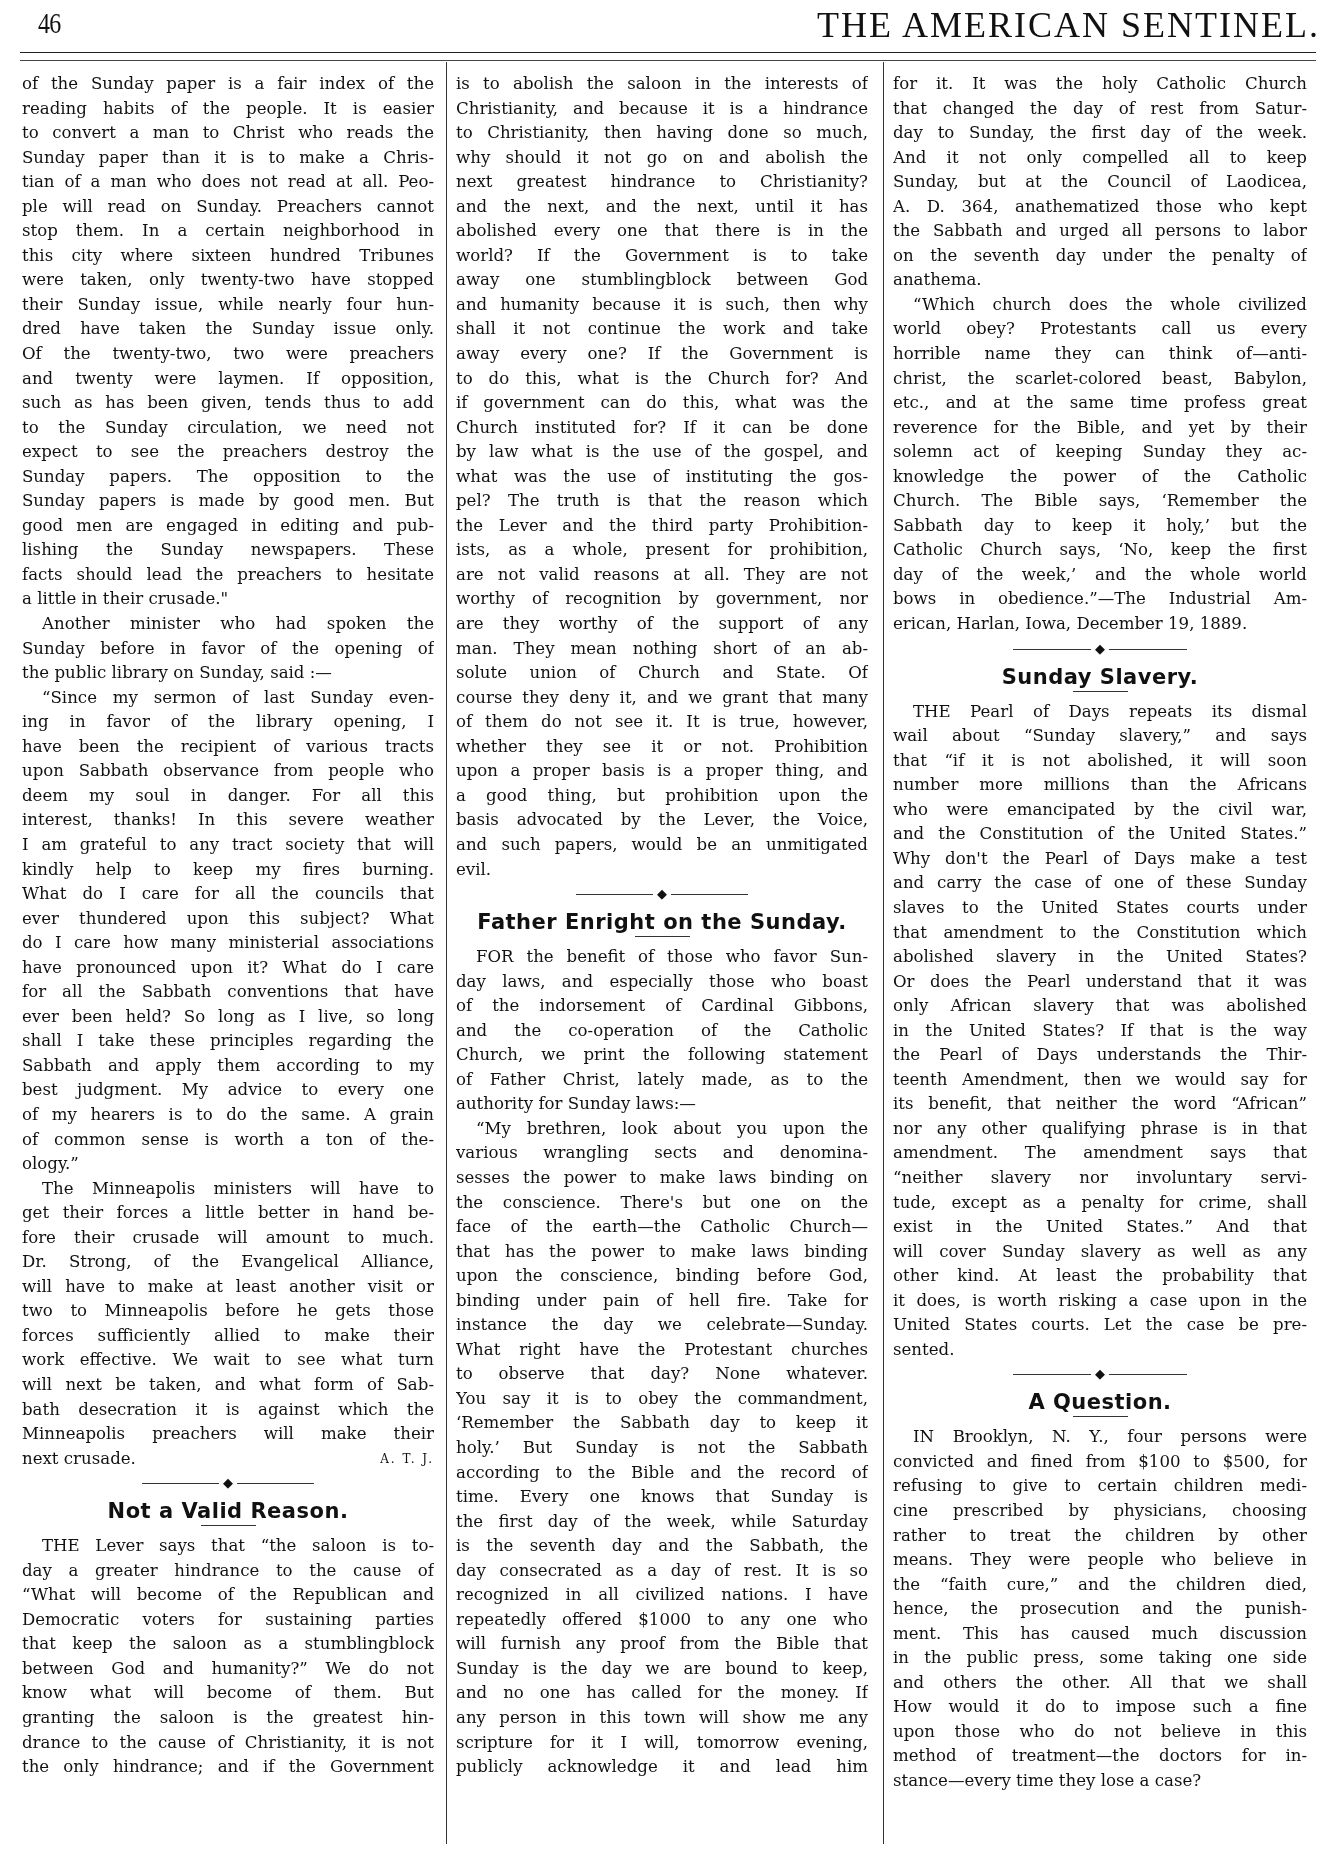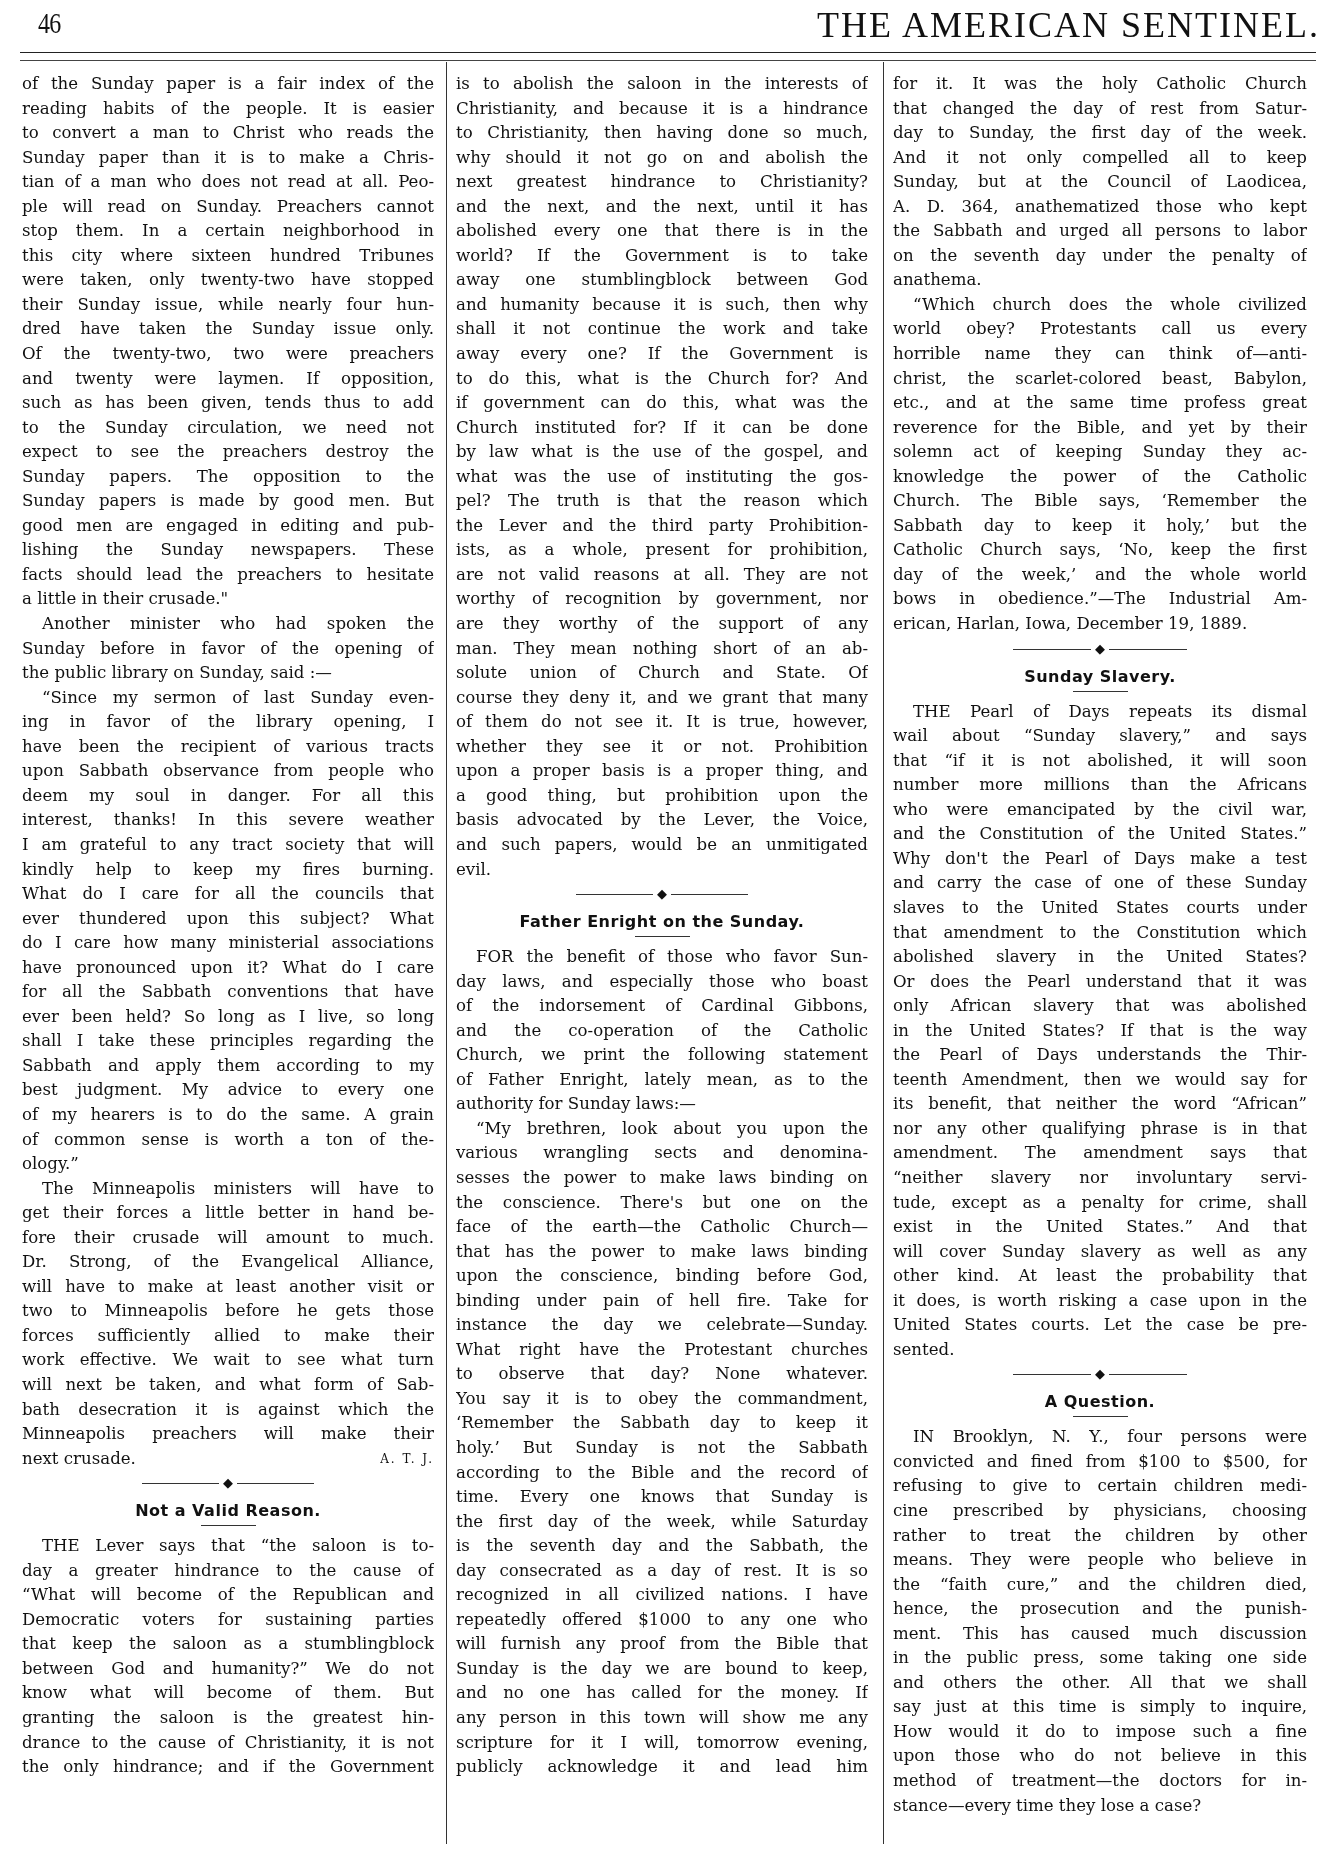--- a/index.html
+++ b/index.html
@@ -17,21 +17,21 @@
   .vline { position:absolute; top:62px; height:1782px; border-left:1px solid #333; }
   .vline.v1 { left:446px; }
   .vline.v2 { left:883px; }
   .line { display:block; white-space:nowrap; font-size:16.6px; line-height:24.55px; text-align:justify; text-align-last:justify; height:24.55px; overflow:hidden; }
   .line.last { text-align-last:left; }
   .line.indent { padding-left:20px; }
   .sig { float:right; font-size:12px; letter-spacing:2px;margin-left:16px; }
   .divider { display:block; height:26px; position:relative; }
   .divider::before { content:""; position:absolute; left:120px; right:120px; top:12px; border-top:1px solid #333; }
   .divider span { position:absolute; left:50%; top:3px; transform:translateX(-50%); background:#fff; padding:0 4px; font-size:13px; line-height:18px; }
-  .heading { display:block; text-align:center; font-family:"DejaVu Sans", "Liberation Sans", sans-serif; font-size:16px; font-weight:bold; line-height:28px; letter-spacing:0.5px; }
+  .heading { display:block; text-align:center; font-family:"DejaVu Sans", "Liberation Sans", sans-serif; font-size:21px; font-weight:bold; line-height:28px; letter-spacing:0.5px; }
   .shortrule { display:block; width:55px; margin:0 auto 8px auto; border-top:1px solid #333; height:0; }
 </style>
 </head>
 <body>
 
 <div>
   <div class="page-number">46</div>
   <div class="masthead">THE AMERICAN SENTINEL.</div>
   <div class="rule r1"></div>
   <div class="rule r2"></div>
@@ -162,21 +162,21 @@
         <span>◆</span>
       </div>
       <div class="heading">Father Enright on the Sunday.</div>
       <div class="shortrule"></div>
       <div class="para">
         <span class="line indent">FOR the benefit of those who favor Sun-</span>
         <span class="line">day laws, and especially those who boast</span>
         <span class="line">of the indorsement of Cardinal Gibbons,</span>
         <span class="line">and the co-operation of the Catholic</span>
         <span class="line">Church, we print the following statement</span>
-        <span class="line">of Father Enright, lately mean, as to the</span>
+        <span class="line">of Father Christ, lately made, as to the</span>
         <span class="line last">authority for Sunday laws:—</span>
       </div>
       <div class="para">
         <span class="line indent">“My brethren, look about you upon the</span>
         <span class="line">various wrangling sects and denomina-</span>
         <span class="line">sesses the power to make laws binding on</span>
         <span class="line">the conscience. There's but one on the</span>
         <span class="line">face of the earth—the Catholic Church—</span>
         <span class="line">that has the power to make laws binding</span>
         <span class="line">upon the conscience, binding before God,</span>
@@ -274,20 +274,19 @@
         <span class="line">convicted and fined from $100 to $500, for</span>
         <span class="line">refusing to give to certain children medi-</span>
         <span class="line">cine prescribed by physicians, choosing</span>
         <span class="line">rather to treat the children by other</span>
         <span class="line">means. They were people who believe in</span>
         <span class="line">the “faith cure,” and the children died,</span>
         <span class="line">hence, the prosecution and the punish-</span>
         <span class="line">ment. This has caused much discussion</span>
         <span class="line">in the public press, some taking one side</span>
         <span class="line">and others the other. All that we shall</span>
-        <span class="line">say just at this time is simply to inquire,</span>
         <span class="line">How would it do to impose such a fine</span>
         <span class="line">upon those who do not believe in this</span>
         <span class="line">method of treatment—the doctors for in-</span>
         <span class="line last">stance—every time they lose a case?</span>
       </div>
     </div>
 </div>
 
 </body></html>

